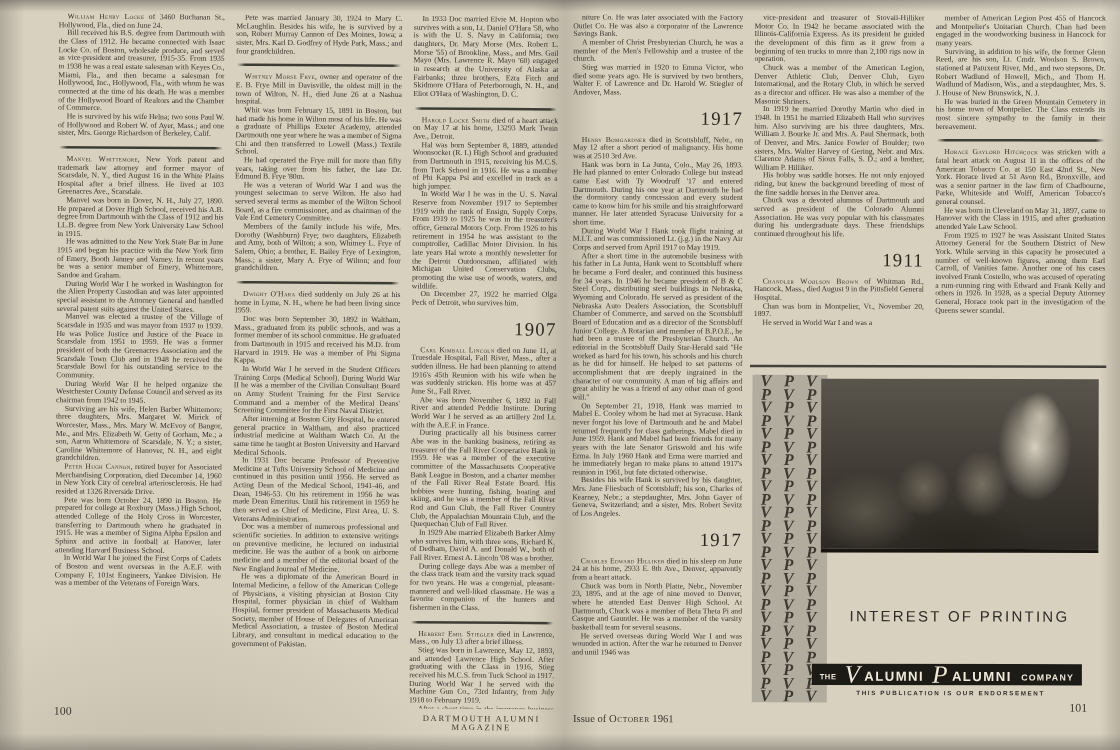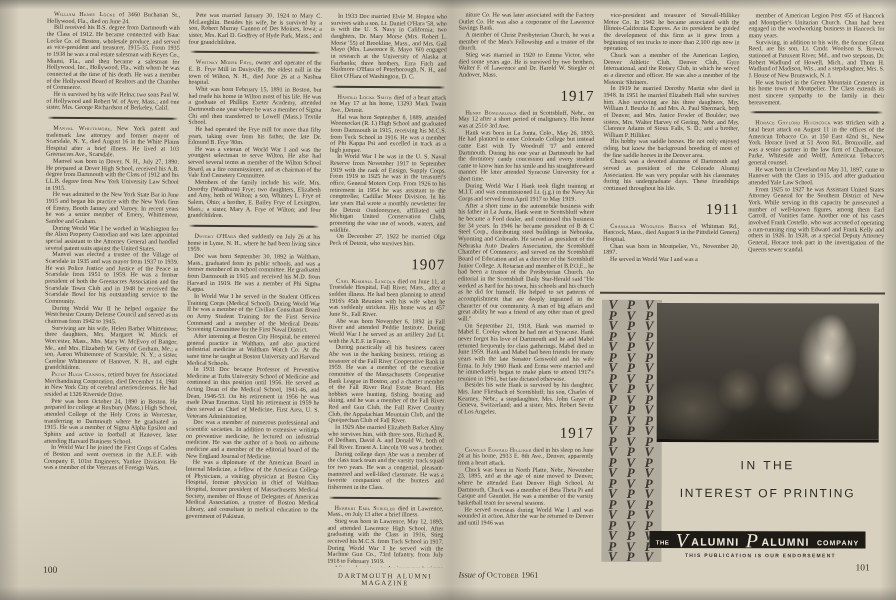--- a/index.html
+++ b/index.html
@@ -59,21 +59,21 @@
   .tagline{position:absolute;left:57px;top:260px;width:208px;text-align:center;
     font-family:"Liberation Sans",sans-serif;font-size:5px;font-weight:700;
     letter-spacing:1.3px;color:#33302a;}
   
   .page-num{position:absolute;font-size:9.5px;color:#3a362c;}
   #pn-left{left:45px;top:566px;text-align:center;}
   #pn-right{left:406px;top:562px;}
   #foot-left{position:absolute;left:328px;top:571px;width:118px;text-align:center;
     font-size:6.8px;letter-spacing:1.4px;color:#3a362c;}
   #foot-right{position:absolute;left:9px;top:570px;font-size:8.5px;color:#3a362c;}
-  #foot-right .it{font-style:italic;}
+  #foot-right .it{}
   #foot-right .sc{font-variant:small-caps;letter-spacing:.4px;}
 </style>
 </head>
 <body>
 
 <div class="scan">
 
   <div class="page left">
     <div class="col" id="lc1">
         <p class="para"><span class="name">William Henry Locke</span> of 3460 Buchanan St., Hollywood, Fla., died on June 24.</p>
@@ -165,21 +165,20 @@
         <div class="rule"></div>
         <p class="para"><span class="name">Horace Gaylord Hitchcock</span> was stricken with a fatal heart attack on August 11 in the offices of the American Tobacco Co. at 150 East 42nd St., New York. Horace lived at 51 Avon Rd., Bronxville, and was a senior partner in the law firm of Chadbourne, Parke, Whiteside and Wolff, American Tobacco's general counsel.</p>
         <p class="para">He was born in Cleveland on May 31, 1897, came to Hanover with the Class in 1915, and after graduation attended Yale Law School.</p>
         <p class="para">From 1925 to 1927 he was Assistant United States Attorney General for the Southern District of New York. While serving in this capacity he prosecuted a number of well-known figures, among them Earl Carroll, of Vanities fame. Another one of his cases involved Frank Costello, who was accused of operating a rum-running ring with Edward and Frank Kelly and others in 1926. In 1928, as a special Deputy Attorney General, Horace took part in the investigation of the Queens sewer scandal.</p>
       </div>
 
     <div class="ad">
       <div class="ad-rule"></div>
       <div class="vp-pattern">V P V P V P V P V P V P V P V P V P V P V P V P V P V P V P V P V P V P V P V P V P V P V P V P V P V P V P V P V P V P V P V P V P V P V P V P V P V P V P V P V P V P V P V P V P V P V P V P V P V P V P V P V P V P V P V P V P V P V P V P V P V P V P V P V P V P V P V P V P V P V P V P V P V P V P V P V P V P V P V P V P V P V P V P V P V P V P V P V P V P V P V P V P V P V P V P V P V P V P V P V P V P V P V P V P V P V P V P V P V P V P V P V P V P V P V P V P V P V P V P V P V P V P V P V P V P V P V P V P V P </div>
       <div class="ad-photo"></div>
-      <div class="headline line1">IN THE</div>
       <div class="headline line2">INTEREST OF PRINTING</div>
       <div class="logo-bar">
         <span class="logo-the">THE</span>
         <span class="logo-script">V</span>
         <span class="logo-caps">ALUMNI</span>
         <span class="logo-script">P</span>
         <span class="logo-caps">ALUMNI</span>
         <span class="logo-company">COMPANY</span>
       </div>
       <div class="tagline">THIS PUBLICATION IS OUR ENDORSEMENT</div>

